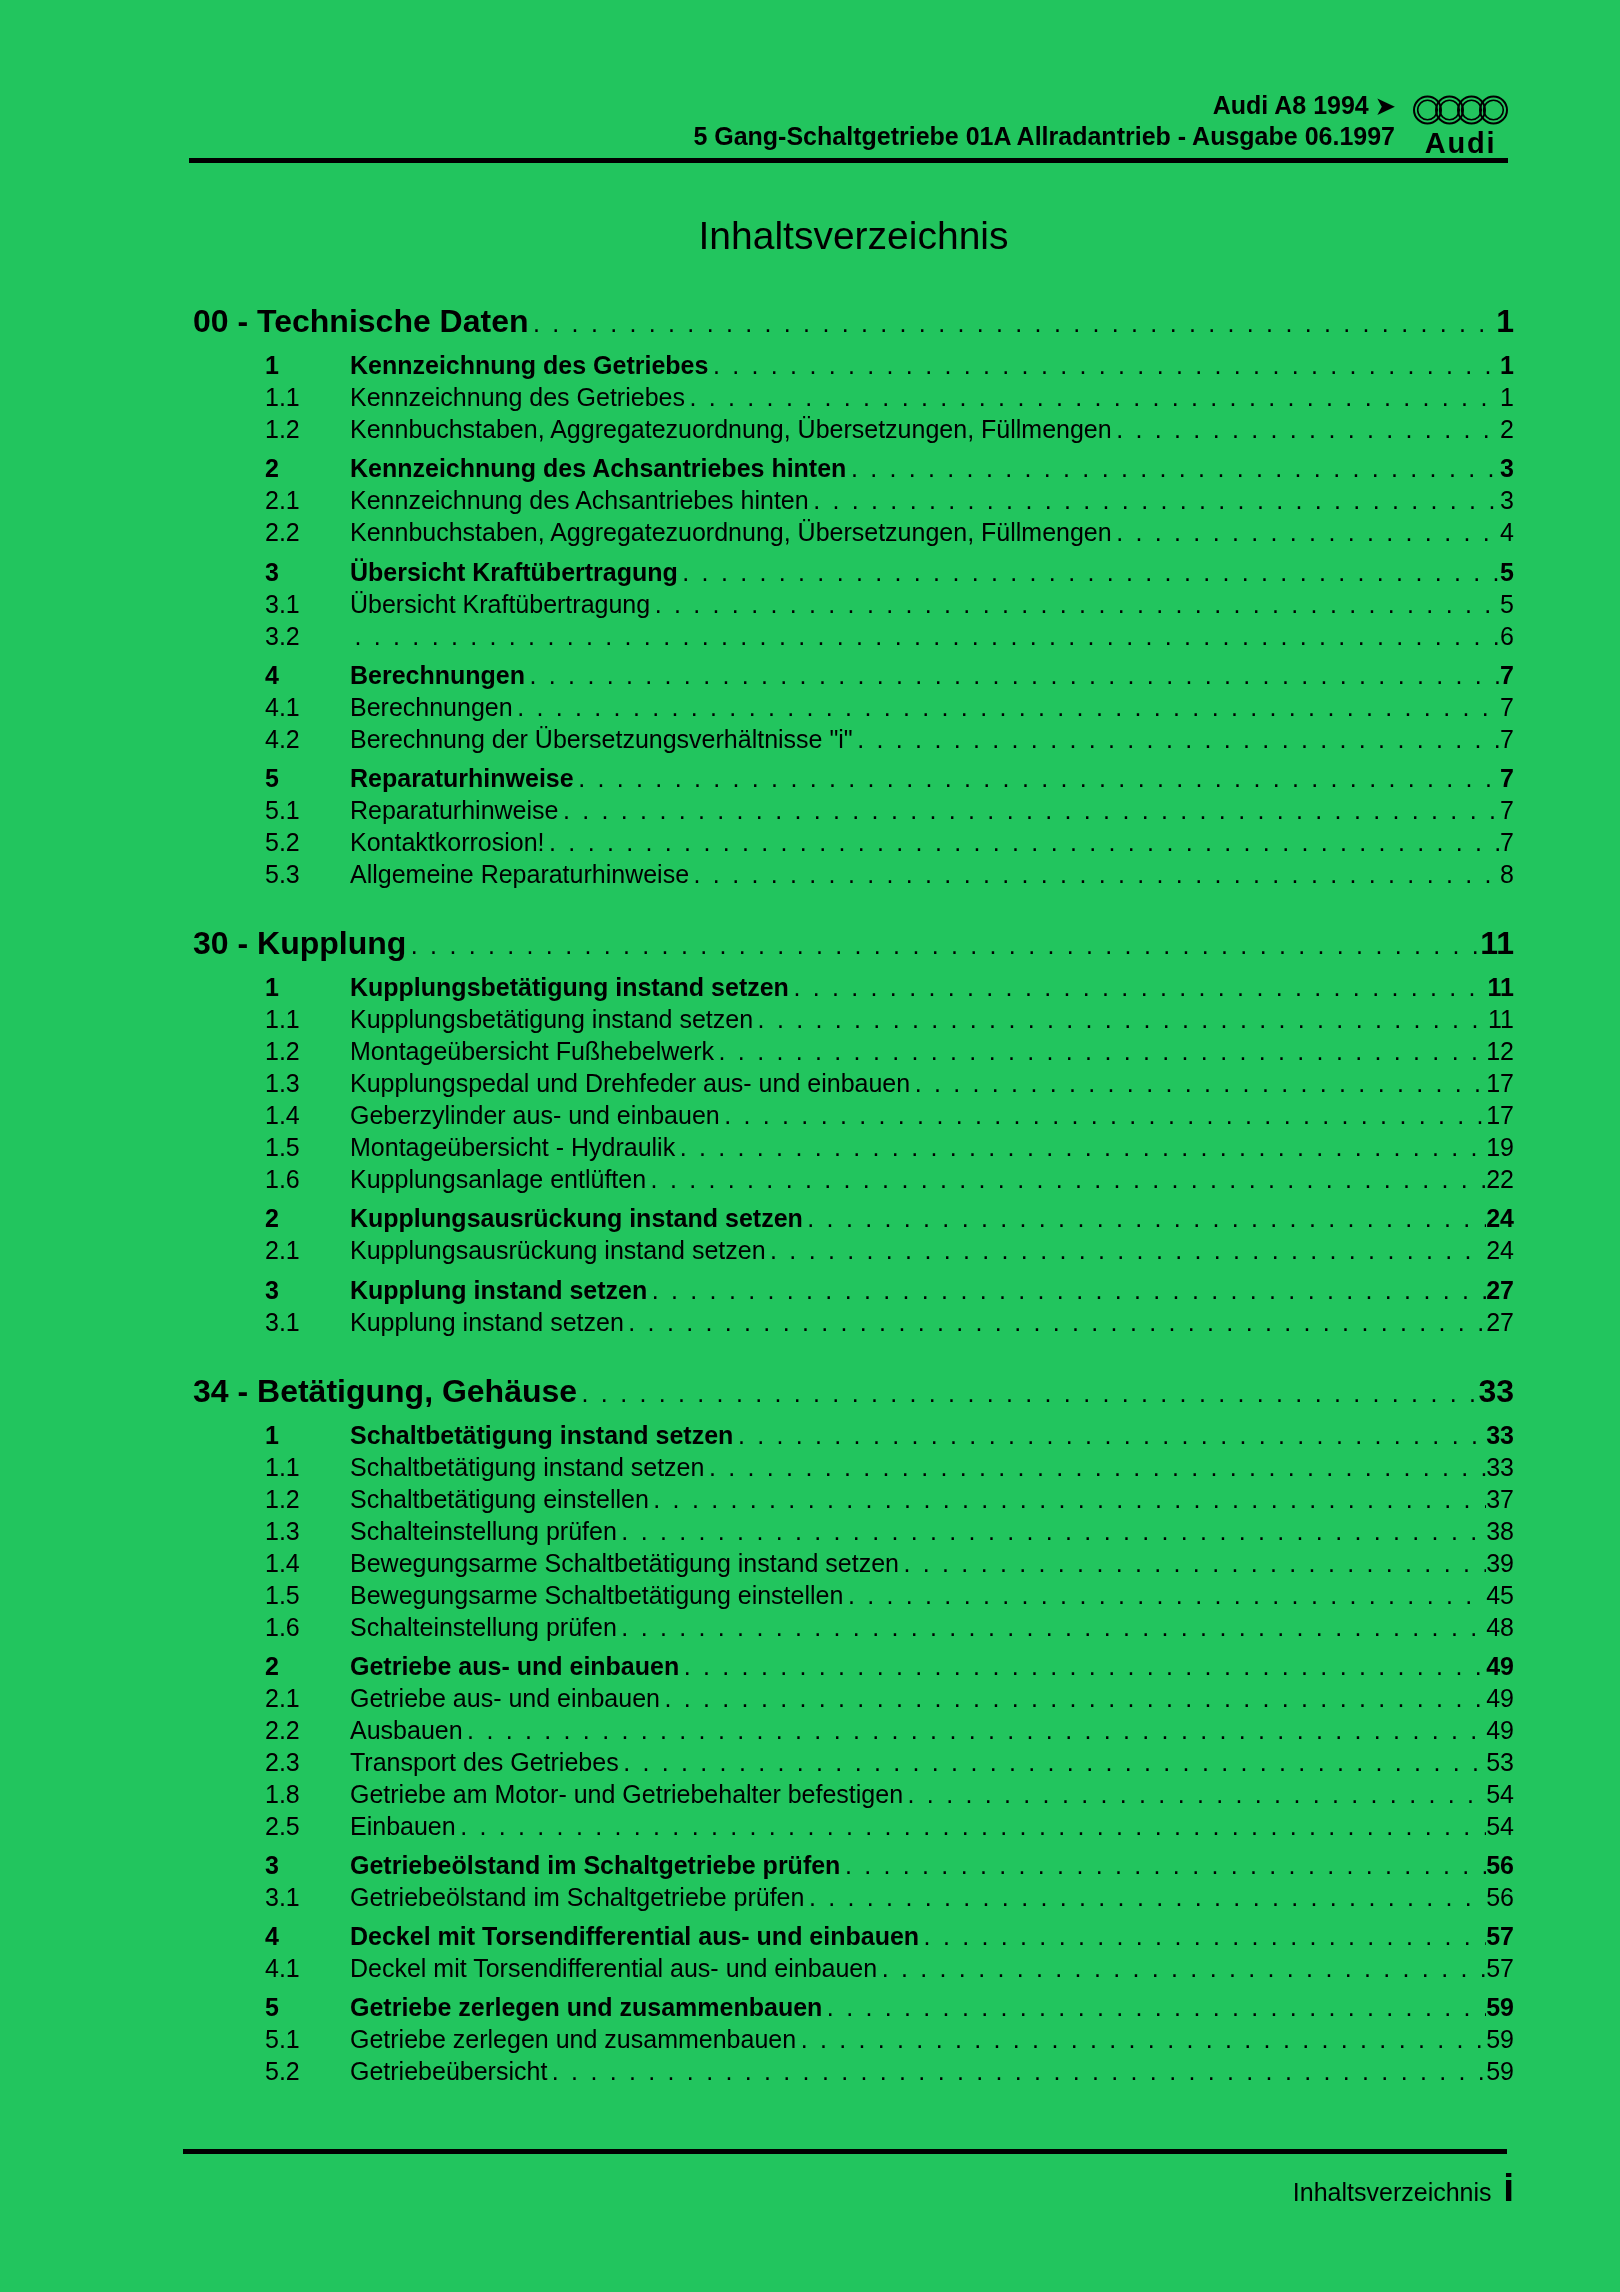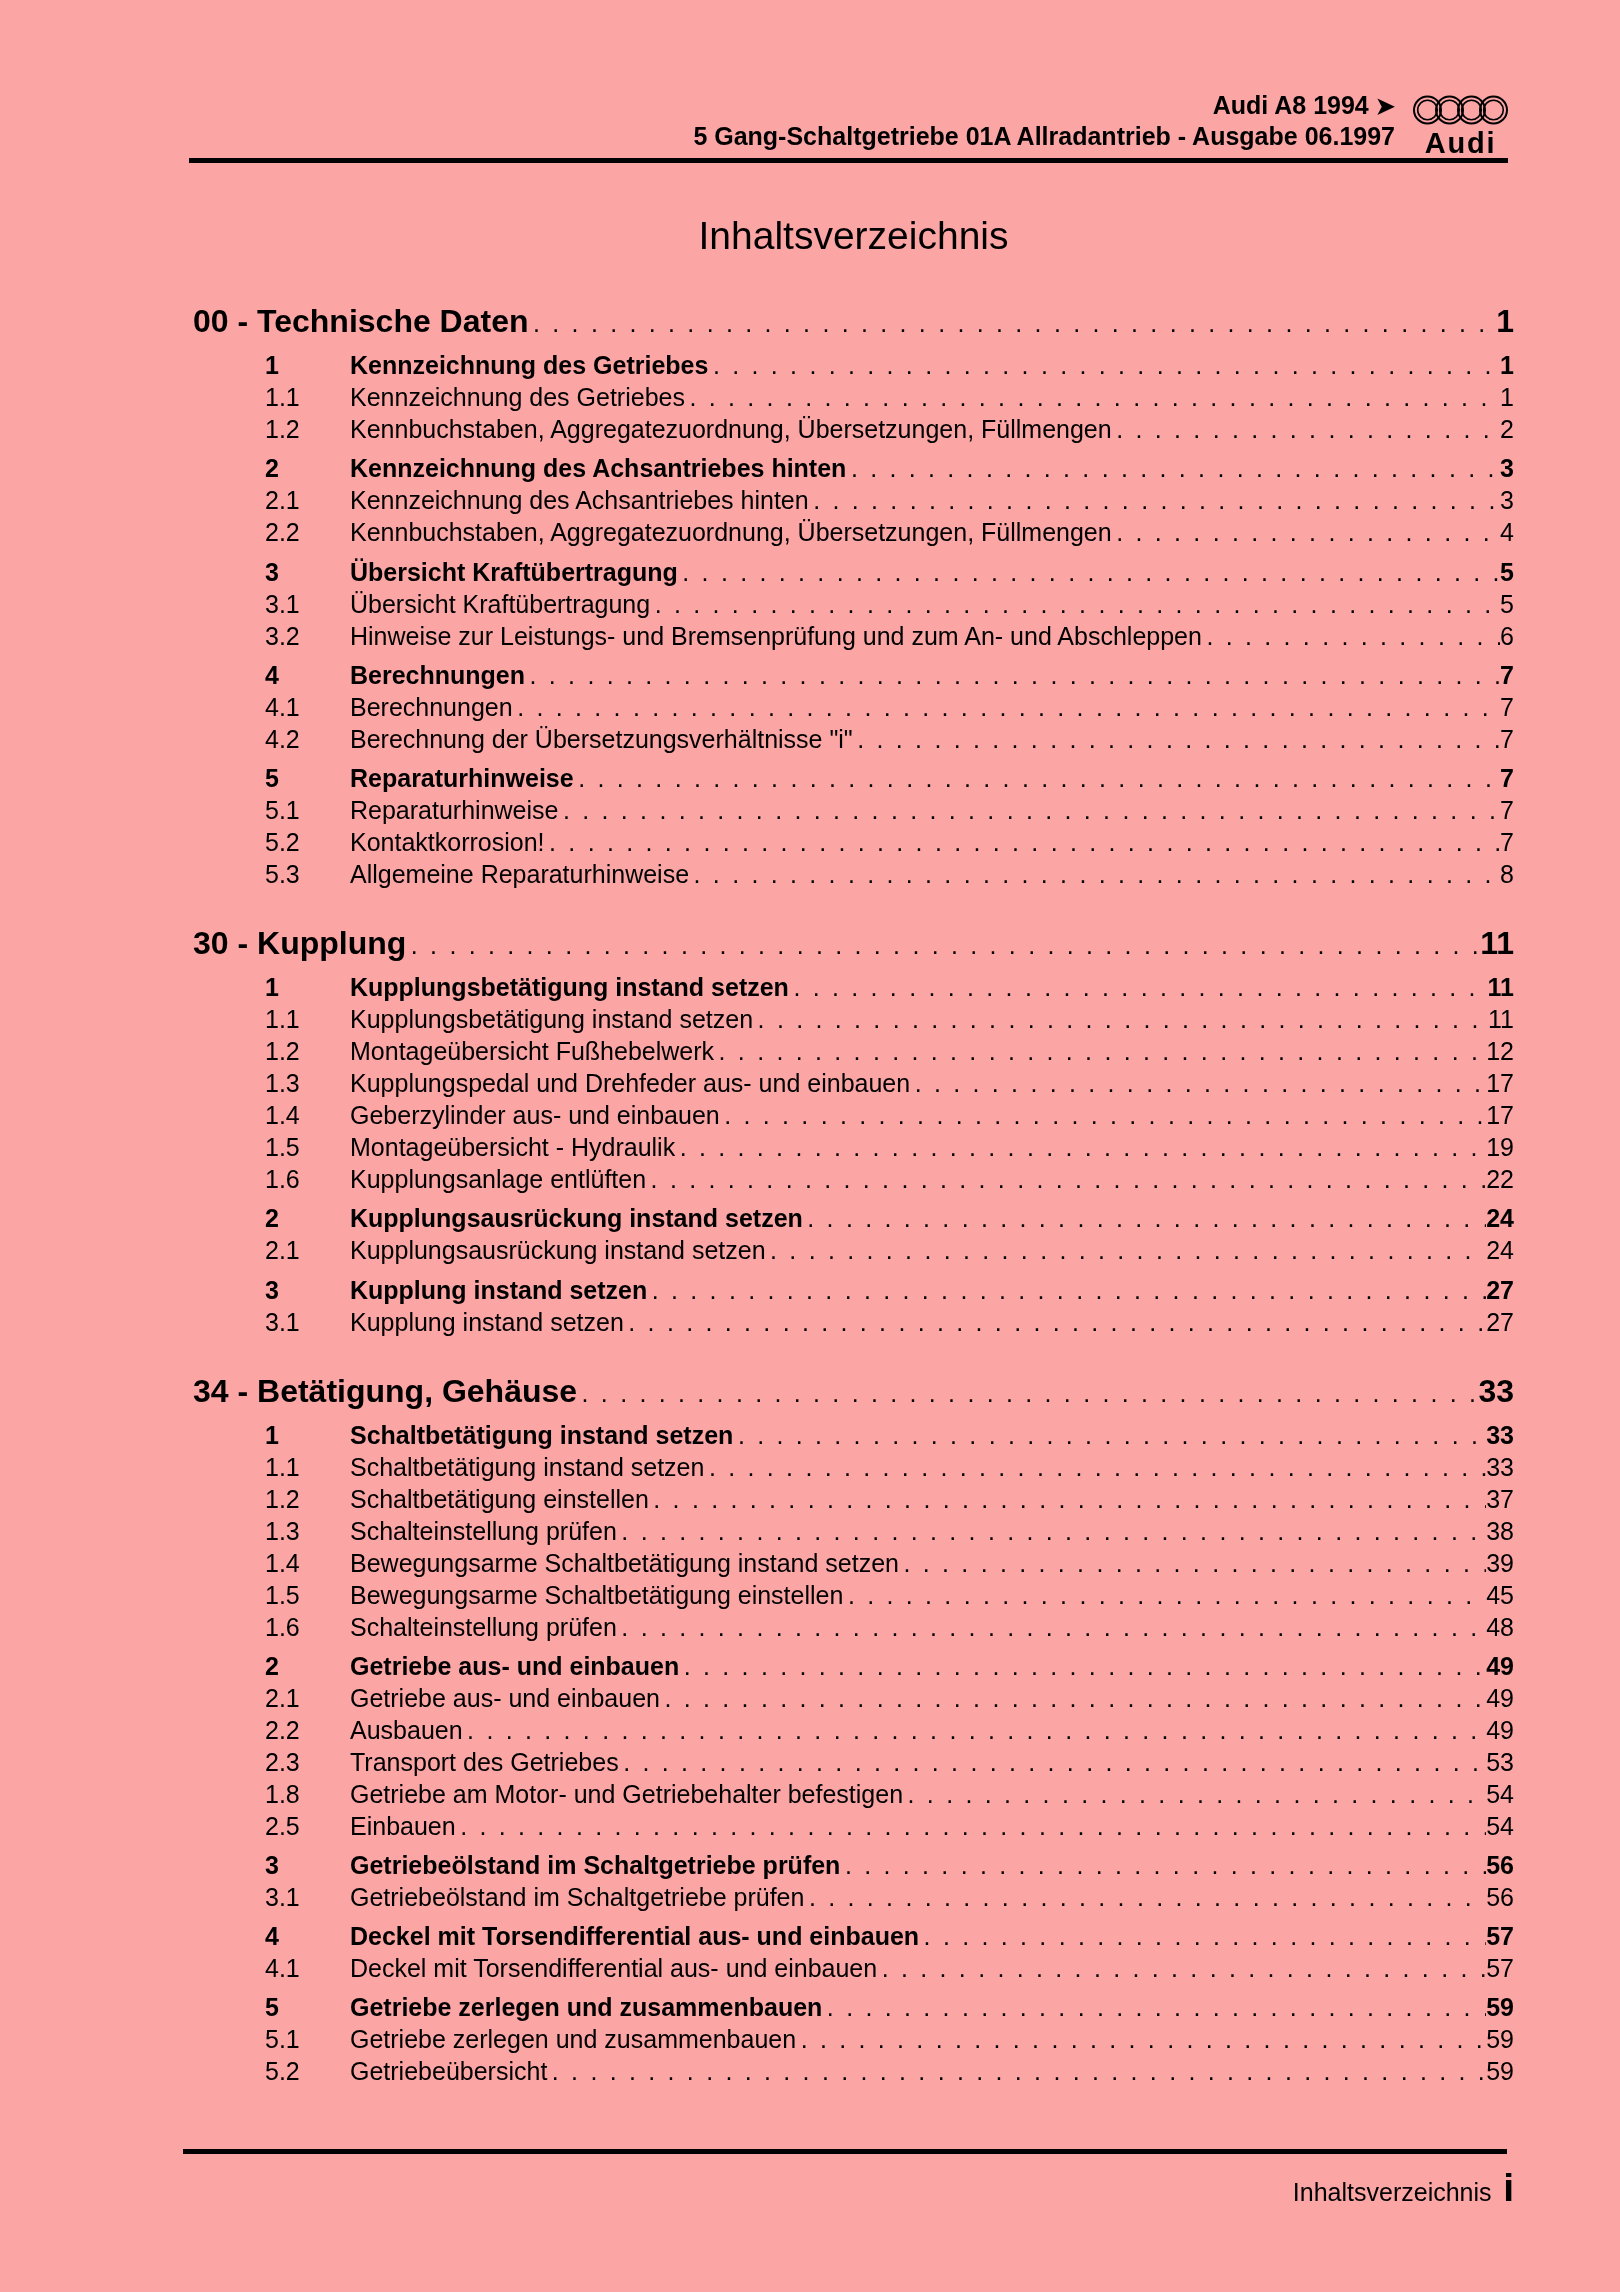--- a/index.html
+++ b/index.html
@@ -1,20 +1,20 @@
 <!DOCTYPE html>
 <html style="font-size:14.3px"><head>
 <meta charset="utf-8">
 <style>
   html, body { margin: 0; padding: 0; background: #e8e8e8; }
   .page {
     position: relative;
     width: 1620px;
     height: 2293px;
-    background: #fca5a5;
+    background: #22c55e;
     font-family: "Liberation Sans", sans-serif;
     color: #000000;
     overflow: hidden;
   }
 
   
   .header-text {
     position: absolute;
     top: 90px;
     right: 225px;
@@ -198,21 +198,20 @@
           <span class="e-page">5</span>
         </div>
         <div class="row e-row">
           <span class="e-num">3.1</span>
           <span class="e-title">Übersicht Kraftübertragung</span>
           <span class="leader" aria-hidden="true">. . . . . . . . . . . . . . . . . . . . . . . . . . . . . . . . . . . . . . . . . . . . . . . . . . . . . . . . . . . . . . . . . . . . . . . . . . . . . . . . . . . . . . . . . . . . . . . . . . . . . . . . . . . . . . . . . . . . . . . . . . . . . . . . . . . . . . . . . . . . . . . . . . . . . . . . . . . . . . . . </span>
           <span class="e-page">5</span>
         </div>
         <div class="row e-row">
           <span class="e-num">3.2</span>
-          <span class="e-title">Hinweise zur Leistungs- und Bremsenprüfung und zum An- und Abschleppen</span>
           <span class="leader" aria-hidden="true">. . . . . . . . . . . . . . . . . . . . . . . . . . . . . . . . . . . . . . . . . . . . . . . . . . . . . . . . . . . . . . . . . . . . . . . . . . . . . . . . . . . . . . . . . . . . . . . . . . . . . . . . . . . . . . . . . . . . . . . . . . . . . . . . . . . . . . . . . . . . . . . . . . . . . . . . . . . . . . . . </span>
           <span class="e-page">6</span>
         </div>
         <div class="row e-row group">
           <span class="e-num">4</span>
           <span class="e-title">Berechnungen</span>
           <span class="leader" aria-hidden="true">. . . . . . . . . . . . . . . . . . . . . . . . . . . . . . . . . . . . . . . . . . . . . . . . . . . . . . . . . . . . . . . . . . . . . . . . . . . . . . . . . . . . . . . . . . . . . . . . . . . . . . . . . . . . . . . . . . . . . . . . . . . . . . . . . . . . . . . . . . . . . . . . . . . . . . . . . . . . . . . . </span>
           <span class="e-page">7</span>
         </div>
         <div class="row e-row">

